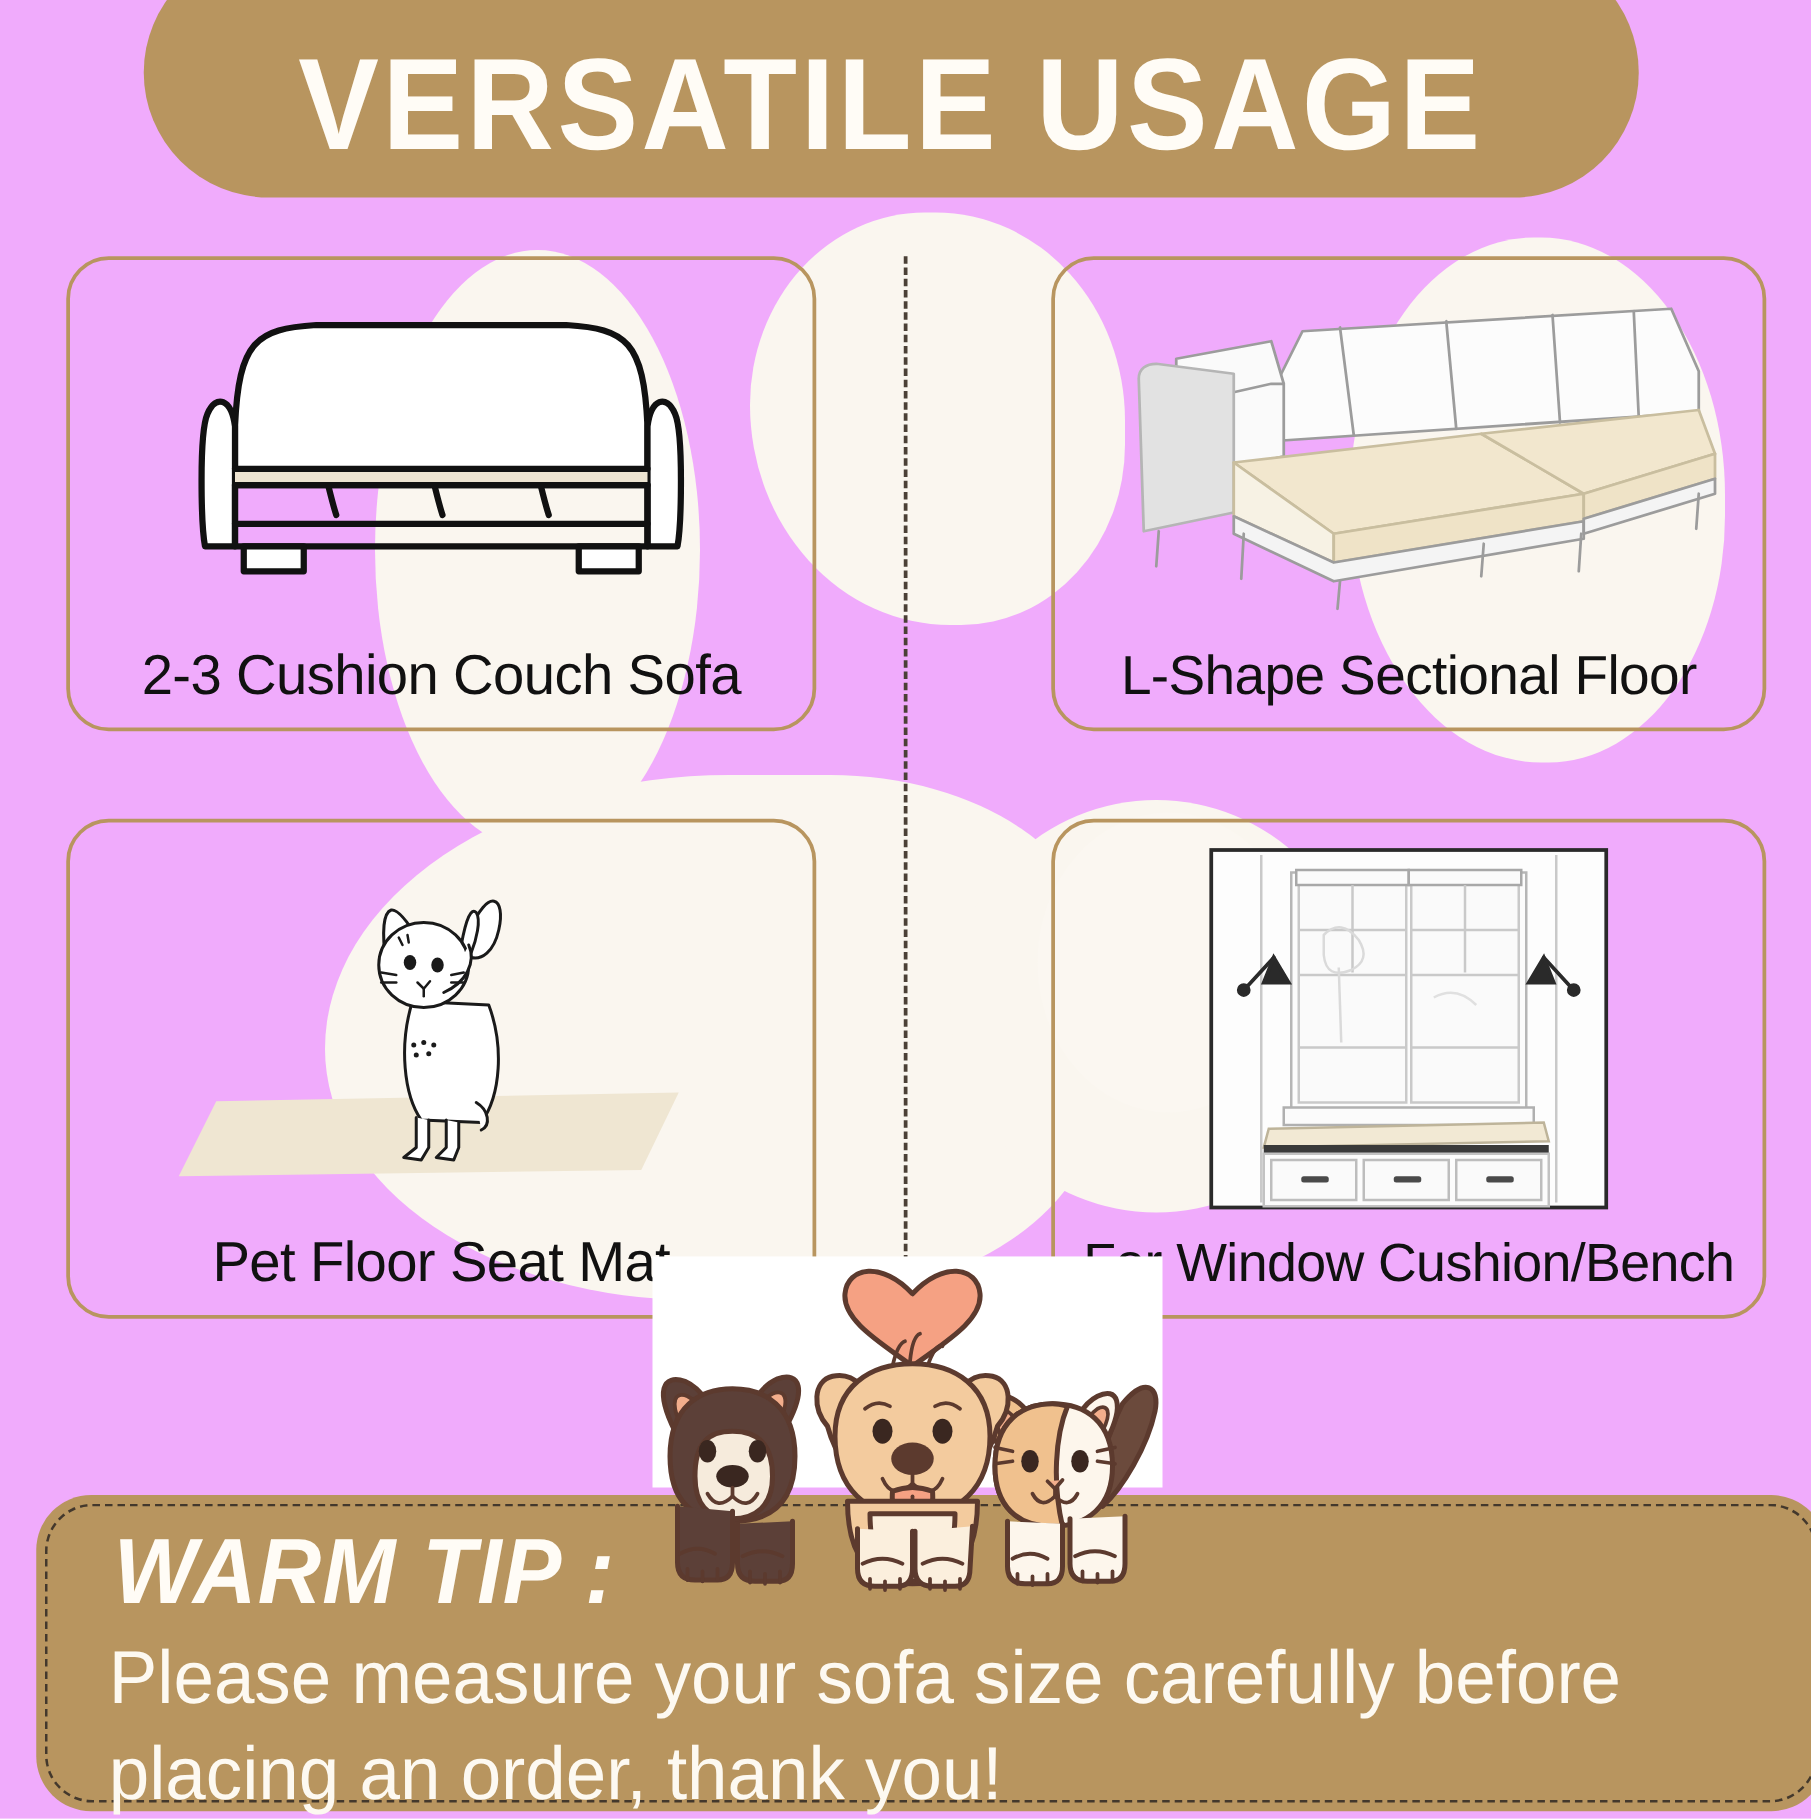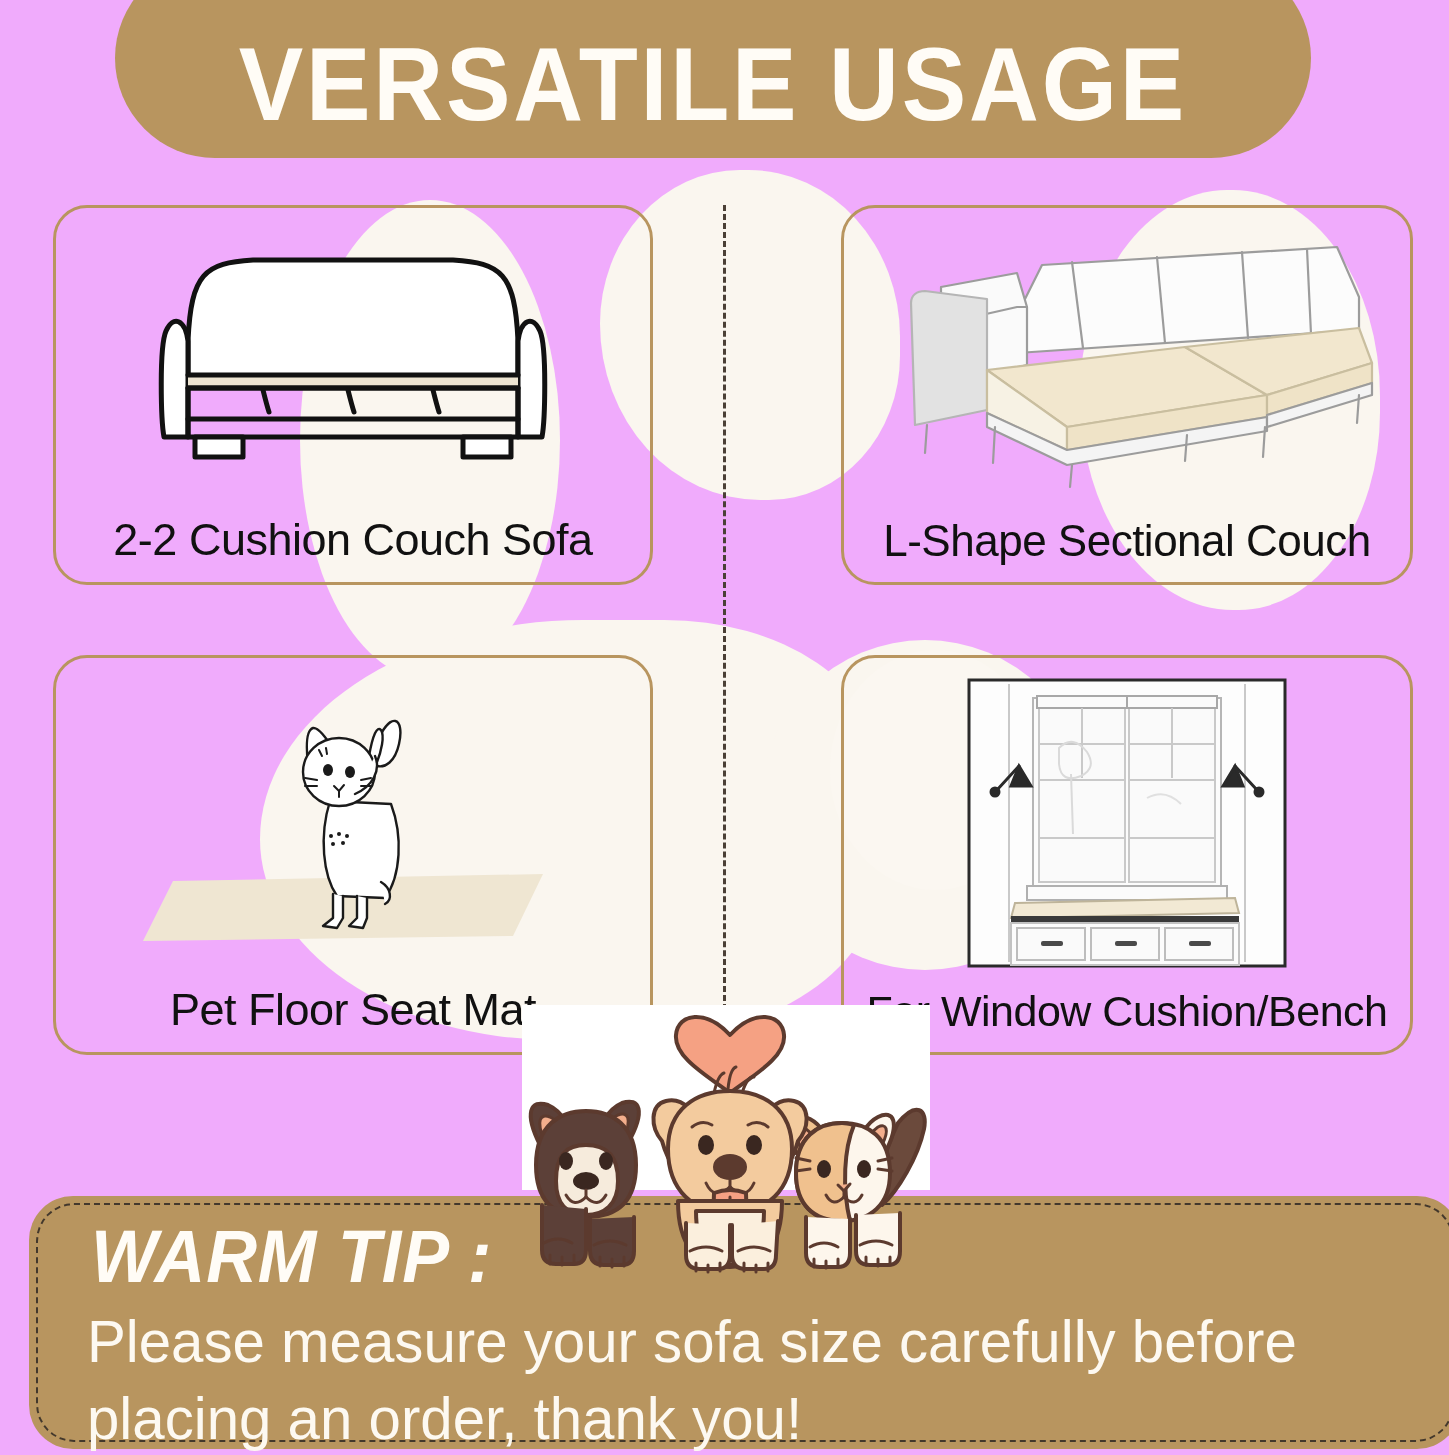--- a/index.html
+++ b/index.html
@@ -191,21 +191,21 @@
           <path d="M130 149 q4 16 6 22"></path>
           <path d="M215 149 q4 16 6 22"></path>
           <path d="M300 149 q4 16 6 22"></path>
           <rect x="55" y="147" width="330" height="49" fill="none"></rect>
           <line x1="55" y1="178" x2="385" y2="178"></line>
           <rect x="62" y="196" width="48" height="20" fill="#fff"></rect>
           <rect x="330" y="196" width="48" height="20" fill="#fff"></rect>
         </g>
       </svg>
     </div>
-    <div class="card-label">2-2 Cushion Couch Sofa</div>
+    <div class="card-label">2-3 Cushion Couch Sofa</div>
   </div>
 
   <div class="card" id="card-lshape" style="border-color: rgb(184, 149, 95);">
     <div class="card-art">
       <svg width="520" height="255" viewBox="0 0 520 255">
         <g fill="none" stroke="#9C9C9C" stroke-width="2.2" stroke-linejoin="round" stroke-linecap="round">
 
           <path d="M150 80 L175 30 L470 12 L492 62 L492 95 L150 118 Z" fill="#FCFCFC"></path>
           <path d="M205 27 L216 113"></path>
             <path d="M290 22 L298 108"></path>
@@ -230,21 +230,21 @@
 
           <line x1="128" y1="192" x2="126" y2="228"></line>
           <line x1="205" y1="230" x2="203" y2="252"></line>
           <line x1="60" y1="190" x2="58" y2="218"></line>
           <line x1="398" y1="192" x2="396" y2="222"></line>
           <line x1="492" y1="160" x2="490" y2="188"></line>
           <line x1="320" y1="200" x2="318" y2="226"></line>
         </g>
       </svg>
     </div>
-    <div class="card-label">L-Shape Sectional Couch</div>
+    <div class="card-label">L-Shape Sectional Floor</div>
   </div>
 
   <div class="card" id="card-petmat" style="border-color: rgb(184, 149, 95);">
     <div class="card-art">
       <svg width="460" height="270" viewBox="0 0 460 270">
 
         <path d="M50 195 L420 188 L390 250 L20 255 Z" fill="#EFE6D2" stroke="none"></path>
 
         <g fill="#ffffff" stroke="#1A1A1A" stroke-width="2.4" stroke-linejoin="round" stroke-linecap="round">
           <path d="M252 60 C268 22 282 32 276 58 C272 76 262 82 254 80 Z"></path>

